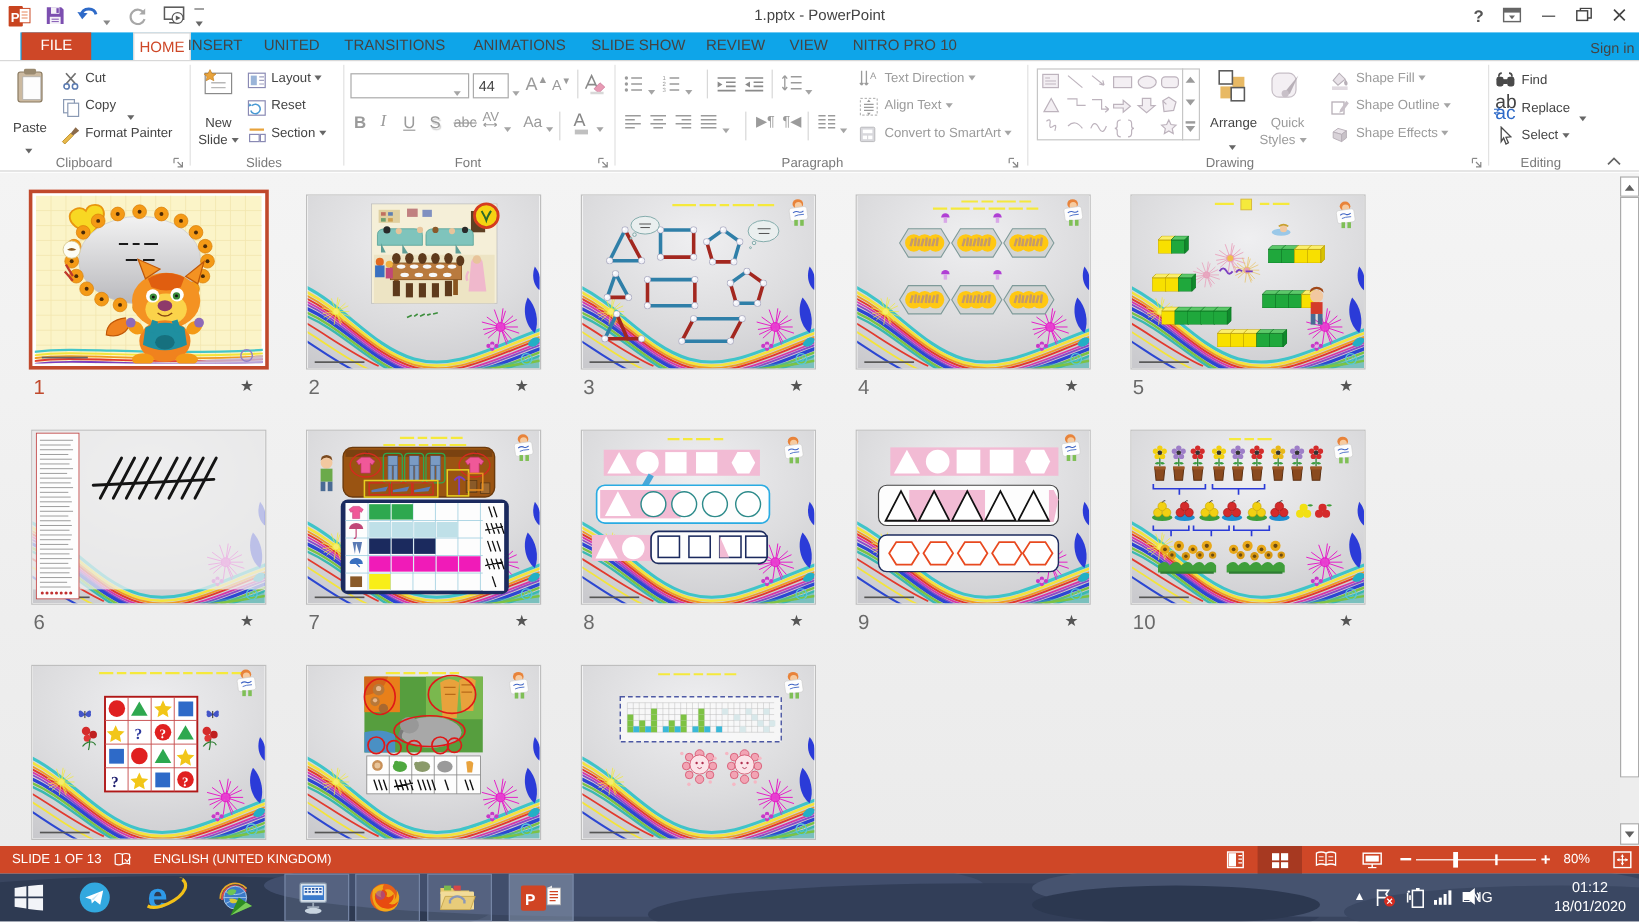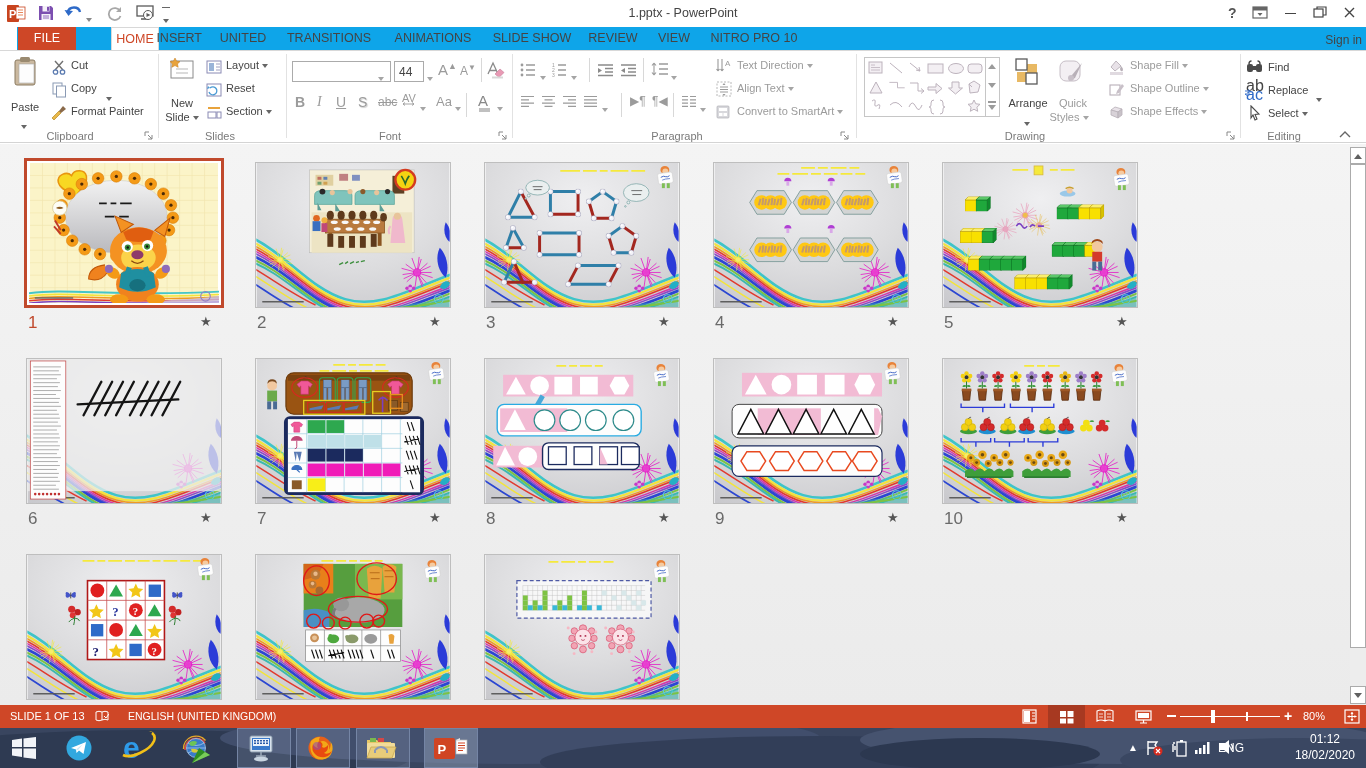--- a/index.html
+++ b/index.html
@@ -1492,15 +1492,15 @@
   <rect x="5" y="8" width="2.5" height="6" fill="#fff"></rect>
   <rect x="9" y="5" width="2.5" height="9" fill="#fff"></rect>
   <rect x="13" y="2" width="2.5" height="12" fill="#fff"></rect>
  </svg>
  <svg class="abs" style="left:1219px;top:11px" width="18" height="16" viewBox="0 0 18 16">
   <path d="M1,5 h4 l5,-4 V15 l-5,-4 H1 Z" fill="#fff"></path>
   <path d="M12,5 q3,3 0,6" stroke="#fff" stroke-width="1.3" fill="none"></path>
  </svg>
  <div class="traytxt" style="left:1218px;top:13px">ENG</div>
  <div class="traytxt" style="right:26px;top:4px">01:12</div>
- <div class="traytxt" style="right:11px;top:20px">18/02/2020</div>
+ <div class="traytxt" style="right:11px;top:20px">18/01/2020</div>
 </div>
 </div>
 
 </body></html>

